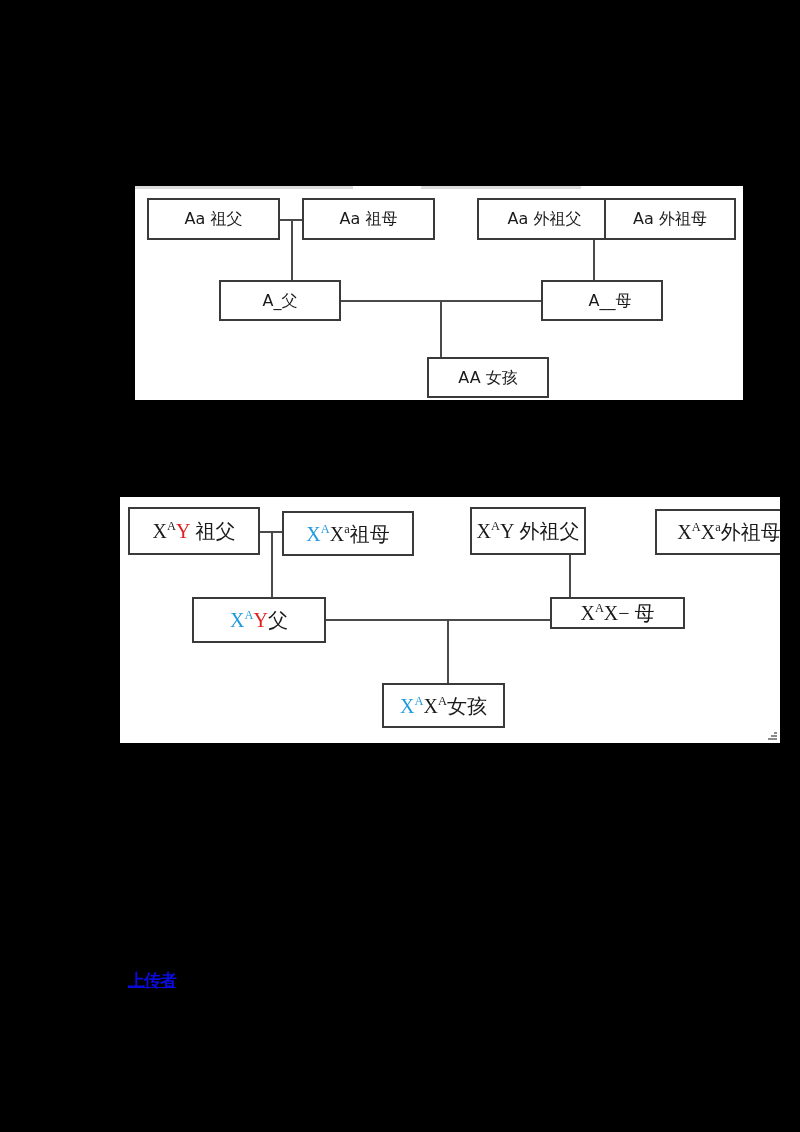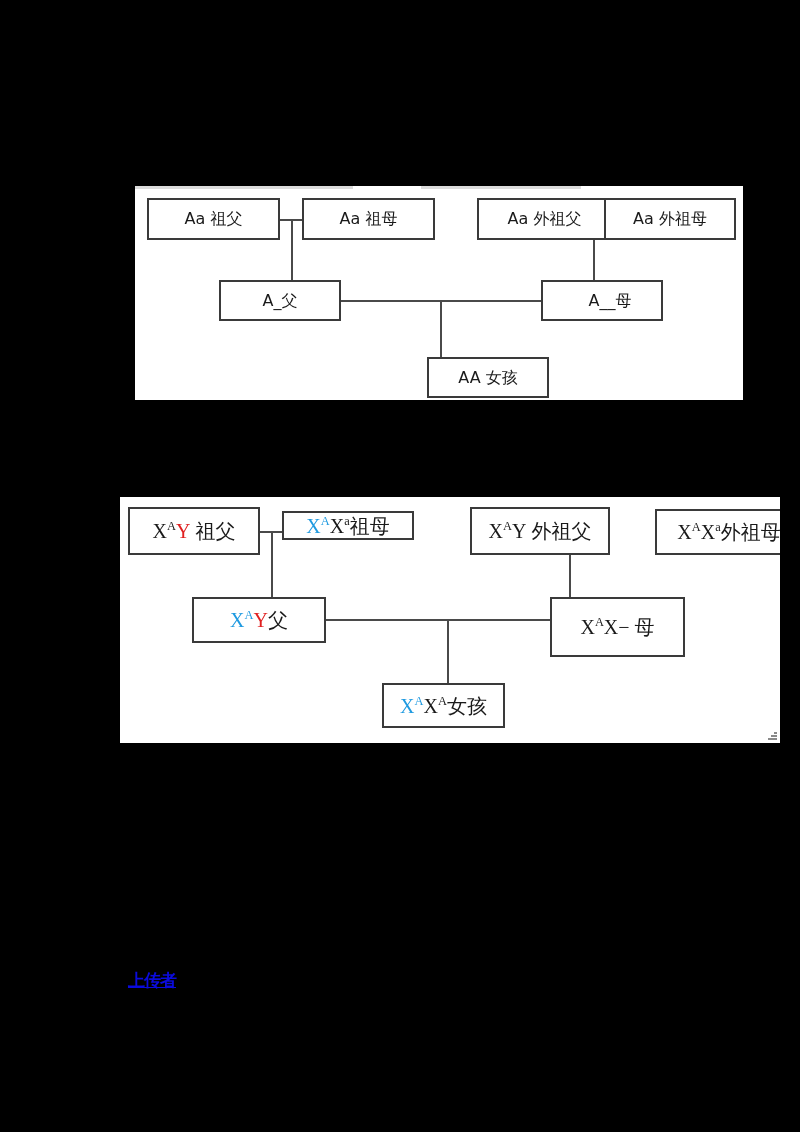--- a/index.html
+++ b/index.html
@@ -173,37 +173,37 @@
   <div class="ln h" style="left:438px; top:34px; width:22px;"></div>
   <div class="ln v" style="left:449px; top:34px; height:70px;"></div>
 
   <div class="ln h" style="left:200px; top:122px; width:230px;"></div>
   <div class="ln v" style="left:327px; top:122px; height:66px;"></div>
 
   <div class="node" style="left:8px; top:10px; width:132px; height:48px;">
     <span class="txt"><span class="blk">X<sup>A</sup></span><span class="red">Y</span>&nbsp;<span class="cn blk">祖父</span></span>
   </div>
 
-  <div class="node" style="left:162px; top:14px; width:132px; height:29px;">
+  <div class="node" style="left:162px; top:14px; width:132px; height:45px;">
     <span class="txt"><span class="blue">X<sup>A</sup></span><span class="blk">X<sup>a</sup></span><span class="cn blk">祖母</span></span>
   </div>
 
-  <div class="node" style="left:350px; top:10px; width:140px; height:48px;">
+  <div class="node" style="left:350px; top:10px; width:116px; height:48px;">
     <span class="txt"><span class="blk">X<sup>A</sup>Y</span>&nbsp;<span class="cn blk">外祖父</span></span>
   </div>
 
   <div class="node" style="left:503px; top:12px; width:148px; height:46px;margin-left:32px;">
     <span class="txt"><span class="blk">X<sup>A</sup>X<sup>a</sup></span><span class="cn blk">外祖母</span></span>
   </div>
 
   <div class="node" style="left:72px; top:100px; width:134px; height:46px;">
     <span class="txt"><span class="blue">X<sup>A</sup></span><span class="red">Y</span><span class="cn blk">父</span></span>
   </div>
 
-  <div class="node" style="left:430px; top:100px; width:135px; height:60px;">
+  <div class="node" style="left:430px; top:100px; width:135px; height:32px;">
     <span class="txt"><span class="blk">X<sup>A</sup>X−</span>&nbsp;<span class="cn blk">母</span></span>
   </div>
 
   <div class="node" style="left:262px; top:186px; width:123px; height:45px;">
     <span class="txt"><span class="blue">X<sup>A</sup></span><span class="blk">X<sup>A</sup></span><span class="cn blk">女孩</span></span>
   </div>
 
   <div class="resize-handle">
     <i></i>
     <i></i>

